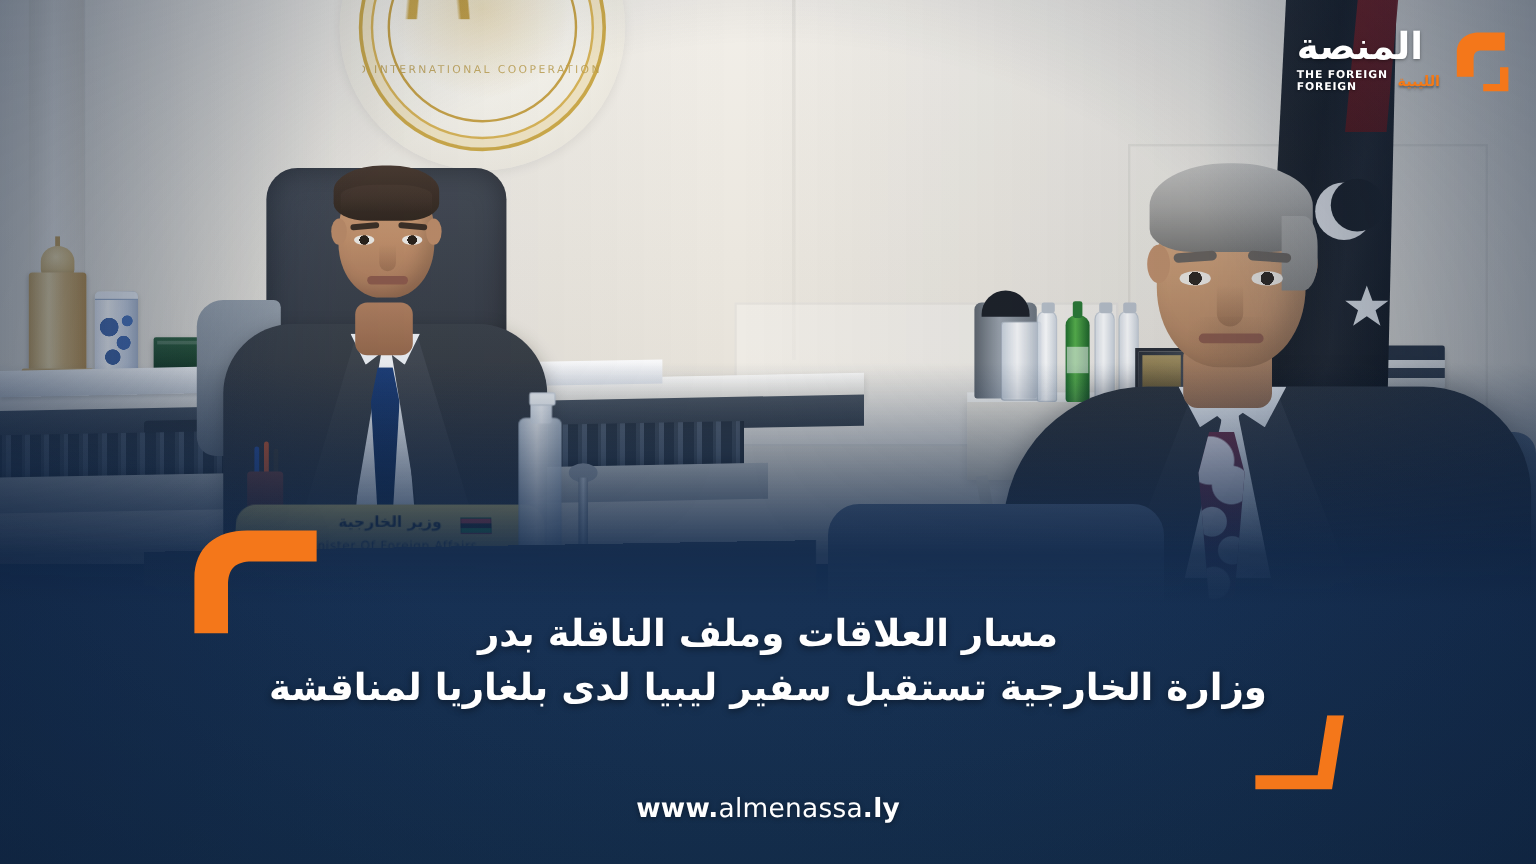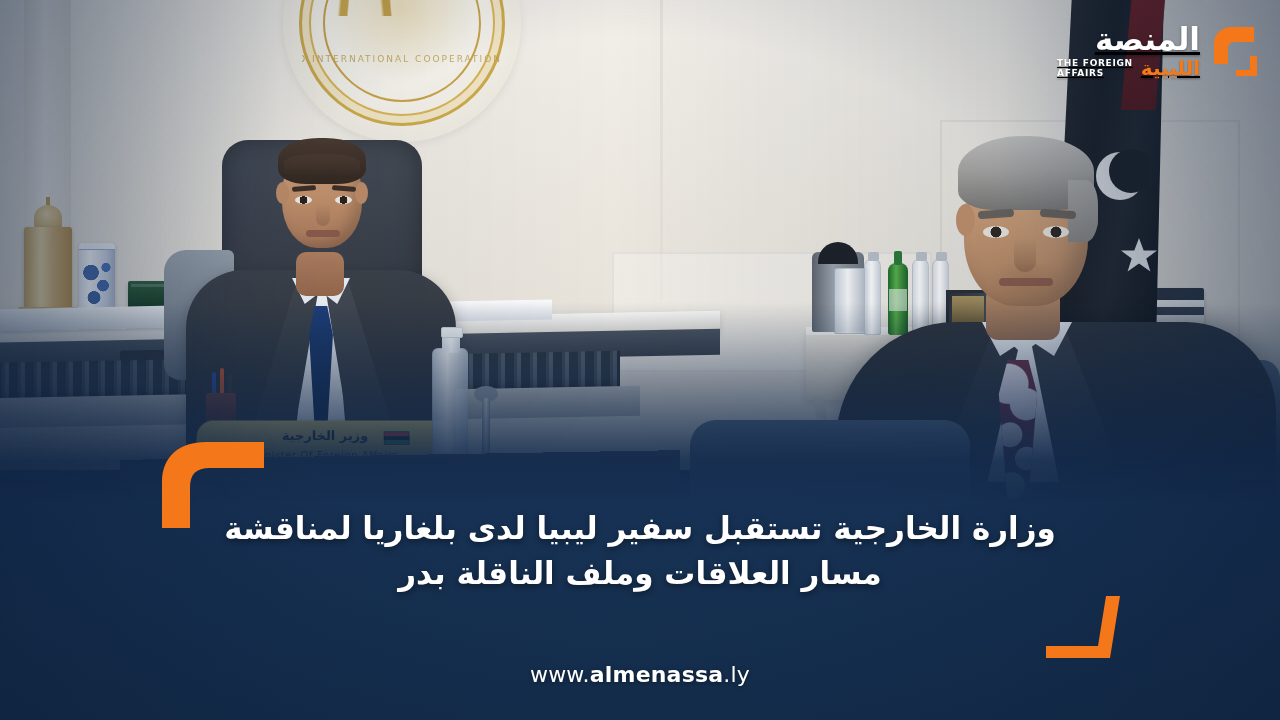--- a/index.html
+++ b/index.html
@@ -589,33 +589,33 @@
     direction:rtl; line-height:1; white-space:nowrap;
     font-family:"DejaVu Sans", sans-serif;
   }
 
   
   .brand{
     position:absolute; right:12px; top:20px;
     display:flex; align-items:center; gap:6px;
     direction:rtl;
   }
-  .brand-text{ display:flex; flex-direction:column; align-items:flex-start;text-decoration:underline; }
+  .brand-text{ display:flex; flex-direction:column; align-items:flex-end; }
   .brand-row1{
     display:flex; align-items:flex-end; gap:7px; direction:rtl;
   }
   .brand-ar-main{
     color:#ffffff; font-size:31px; font-weight:bold; line-height:1;
     letter-spacing:-1px; text-shadow:0 1px 3px rgba(0,0,0,.4);
   }
   .brand-row2{
     display:flex; align-items:center; gap:8px; direction:rtl; margin-top:3px;
   }
   .brand-ar-sub{
-    color:#f47a17; font-size:20px; font-weight:bold; line-height:1;
+    color:#f47a17; font-size:12px; font-weight:bold; line-height:1;
     text-shadow:0 1px 2px rgba(0,0,0,.4);
   }
   .brand-en{
     color:#ffffff; font-size:9px; font-weight:bold; line-height:1.15;
     letter-spacing:.7px; direction:ltr; text-align:left;
     text-shadow:0 1px 2px rgba(0,0,0,.4);
   }
   .brand-mark{ width:62px; height:62px; flex:0 0 auto; }
 
   
@@ -634,22 +634,22 @@
   .headline-line{ display:block; }
 
   
   .footer-url{
     position:absolute; left:0; right:0; top:662px;
     text-align:center; direction:ltr;
     color:#ffffff; font-size:22px; letter-spacing:.2px;
     font-family:"DejaVu Sans", sans-serif;
     text-shadow:0 1px 4px rgba(0,0,0,.4);
   }
-  .u-light{ font-weight:normal;margin-top:16px; }
-  .u-bold{ font-weight:bold; }
+  .u-light{ font-weight:bold;margin-top:16px; }
+  .u-bold{ font-weight:normal; }
 </style>
 </head>
 <body>
 
 <div class="card">
 
   <div class="photo">
 
     <div class="wall"></div>
     <div class="wall-panel-l"></div>
@@ -787,40 +787,40 @@
       </svg>
     </span>
     <span class="brand-text">
       <span class="brand-row1">
         <span class="brand-ar-main">المنصة</span>
       </span>
       <span class="brand-row2">
         <span class="brand-ar-sub">الليبية</span>
         <span class="brand-en">
           <span>THE FOREIGN</span><br>
-          <span>AFFAIRS</span>
+          <span>FOREIGN</span>
         </span>
       </span>
     </span>
   </div>
 
   <span class="accent-hook">
     <svg width="104" height="88" viewBox="0 0 104 88" aria-hidden="true">
       <path d="M2 88 L2 42 C2 16 20 2 46 2 L104 2 L104 28 L50 28 C36 28 30 34 30 48 L30 88 Z" fill="#f4771a"></path>
     </svg>
   </span>
 
   <span class="accent-ell">
     <svg width="84" height="62" viewBox="0 0 84 62" aria-hidden="true">
       <path d="M0 50 L52 50 L60 0 L74 0 L64 62 L0 62 Z" fill="#f4771a"></path>
     </svg>
   </span>
 
   <div class="headline">
+    <span class="headline-line">مسار العلاقات وملف الناقلة بدر</span>
     <span class="headline-line">وزارة الخارجية تستقبل سفير ليبيا لدى بلغاريا لمناقشة</span>
-    <span class="headline-line">مسار العلاقات وملف الناقلة بدر</span>
   </div>
 
   <div class="footer-url">
     <span class="u-light">www.</span><span class="u-bold">almenassa</span><span class="u-light">.ly</span>
   </div>
 
 </div>
 
 </body></html>

